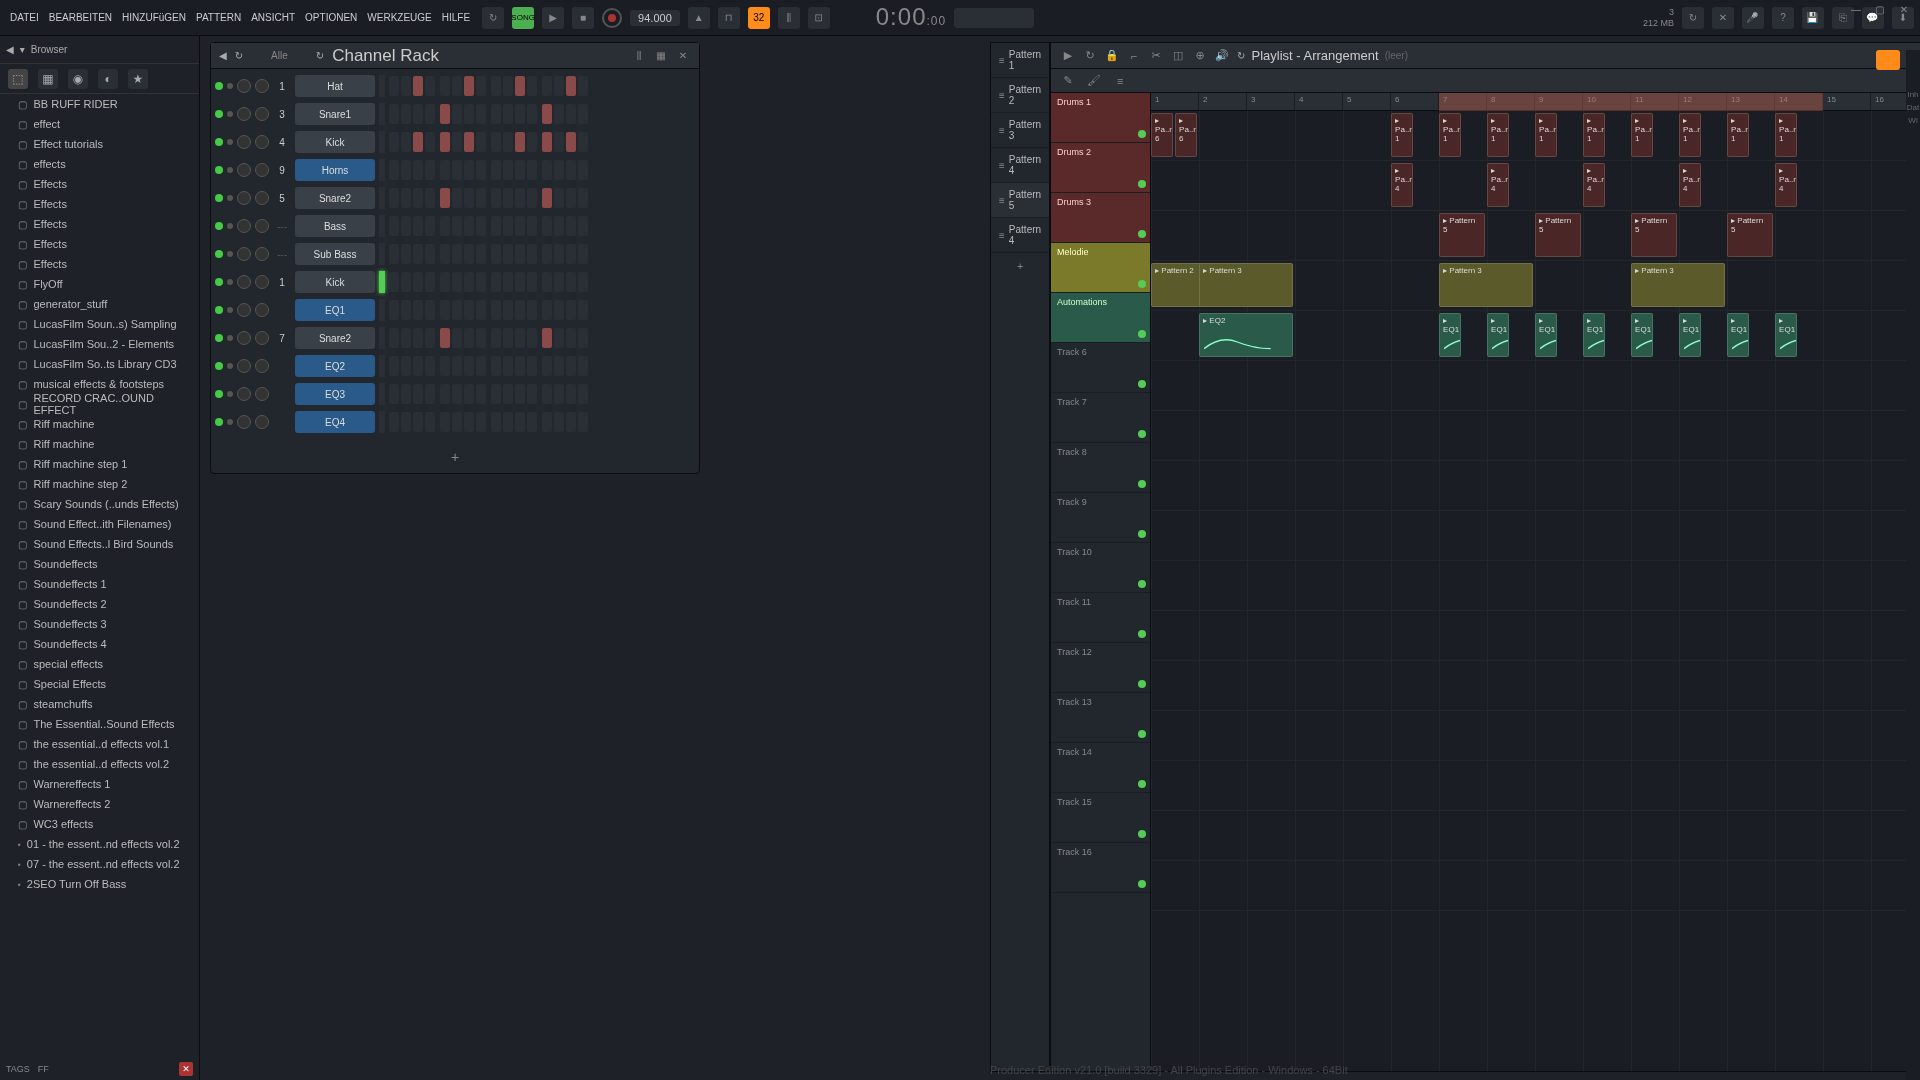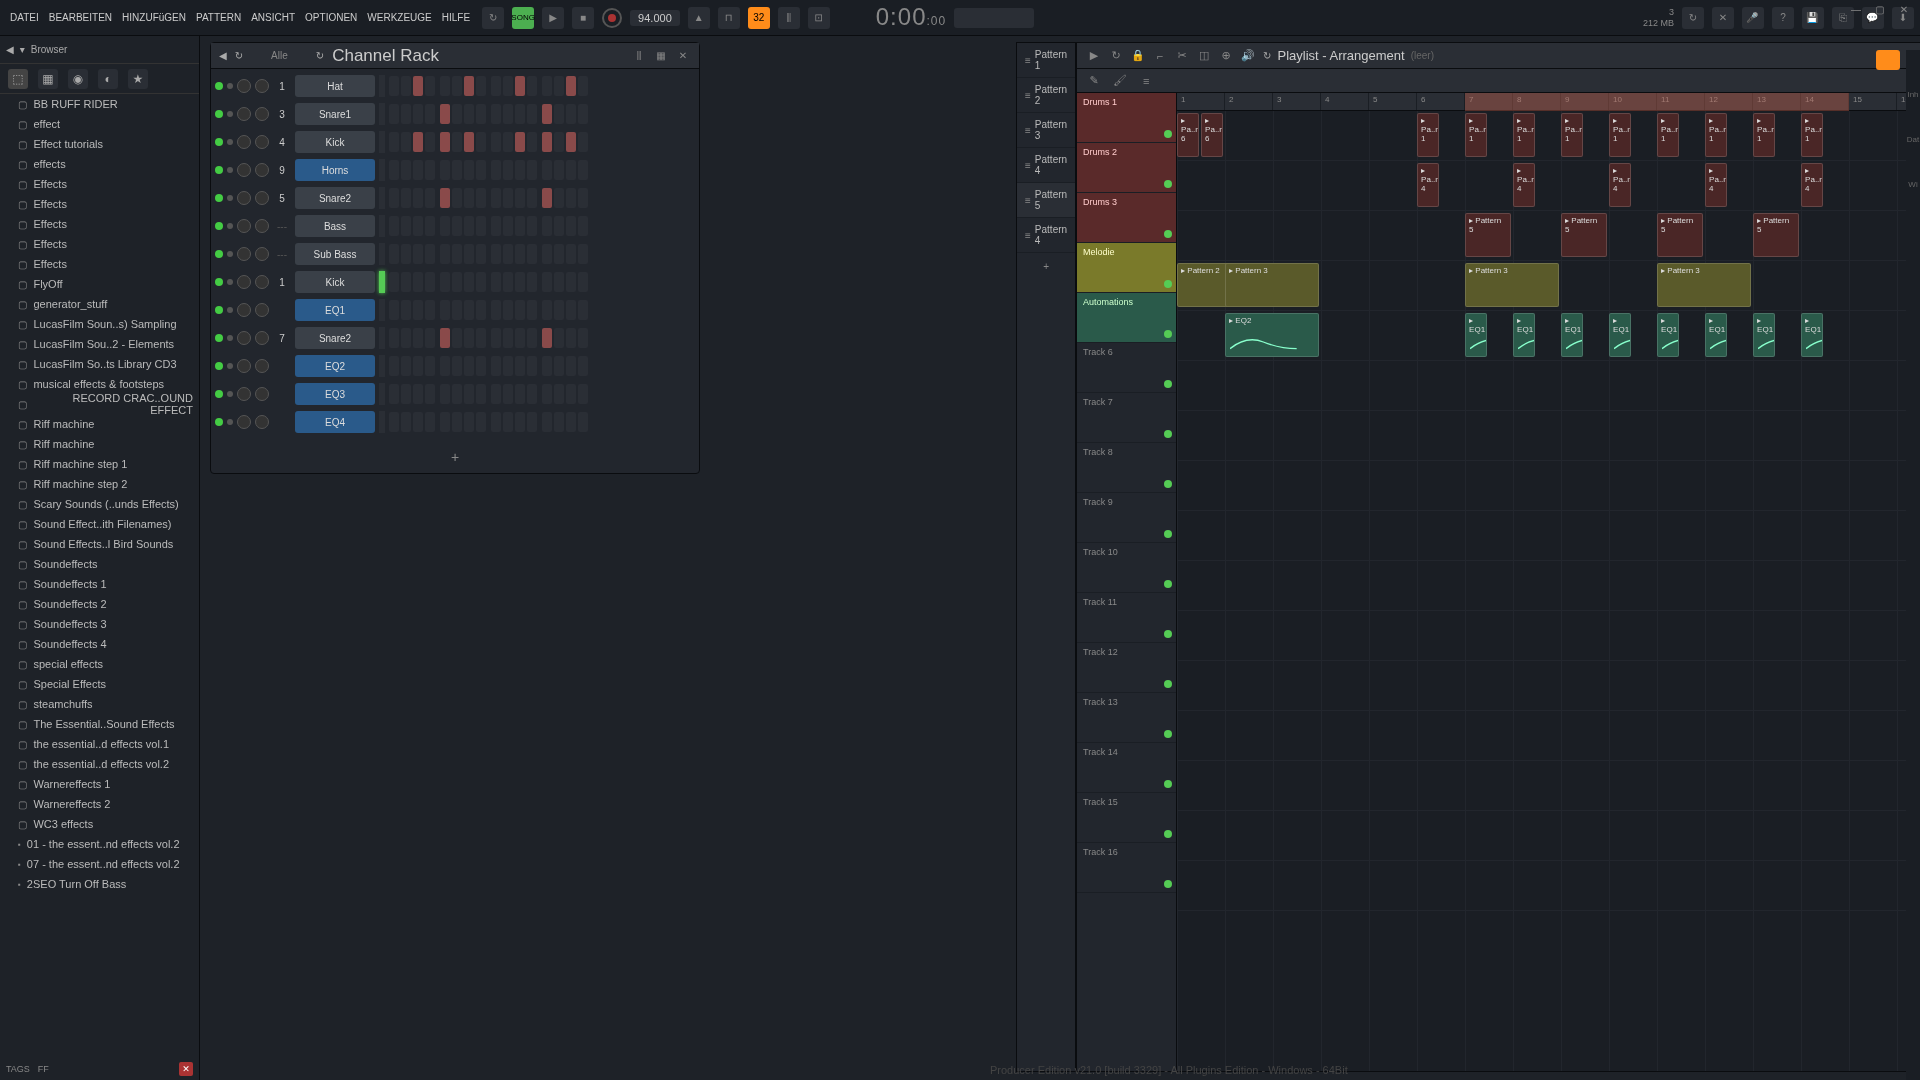--- a/index.html
+++ b/index.html
@@ -22,21 +22,21 @@
 
 
 .main { display: flex; height: calc(100% - 36px); }
 
 
 .browser { width: 200px; background: #1e2228; border-right: 1px solid #0a0c0f; display: flex; flex-direction: column; }
 .browser-head { height: 28px; display: flex; align-items: center; padding: 0 6px; gap: 6px; border-bottom: 1px solid #333; }
 .browser-tools { height: 30px; display: flex; align-items: center; gap: 10px; padding: 0 8px; border-bottom: 1px solid #333; }
 .br-icon { width: 20px; height: 20px; background: #2a2e35; border-radius: 3px; display: flex; align-items: center; justify-content: center; color: #aaa; font-size: 12px; }
 .br-icon.active { background: #444; }
-.browser-list { flex: 1; overflow-y: auto; text-align: right; }
+.browser-list { flex: 1; overflow-y: auto; }
 .br-item { display: flex; align-items: center; gap: 6px; padding: 2px 6px 2px 18px; font-size: 11px; color: #bbb; height: 20px; }
 .br-folder::before { content: '▢'; font-size: 10px; color: #888; }
 .br-file { padding-left: 18px; }
 .br-file::before { content: '▪'; font-size: 8px; color: #888; }
 .tags { padding: 4px 6px; font-size: 9px; color: #888; display: flex; align-items: center; gap: 8px; }
 .tag-close { background: #a33; color: #fff; width: 14px; height: 14px; display: flex; align-items: center; justify-content: center; border-radius: 2px; }
 
 
 .content { flex: 1; display: flex; flex-direction: column; position: relative; }
 .channel-rack { position: absolute; left: 10px; top: 6px; width: 490px; background: #22262d; border: 1px solid #0a0c0f; border-radius: 4px; }
@@ -57,21 +57,21 @@
 .cr-sel { width: 6px; height: 22px; background: #2a2e35; }
 .cr-sel.active { background: #5c5; box-shadow: 0 0 4px #5c5; }
 .cr-steps { display: flex; gap: 2px; }
 .cr-step { width: 10px; height: 20px; background: #2a2e35; border-radius: 2px; }
 .cr-step.on { background: #8a4a4a; }
 .cr-step.g4 { margin-right: 3px; }
 .cr-add { text-align: center; padding: 8px; color: #888; font-size: 14px; }
 
 
 .right-area { position: absolute; left: 790px; top: 6px; right: 8px; bottom: 8px; display: flex; }
-.pattern-picker { width: 140px; background: #22262d; border: 1px solid #0a0c0f; margin-left: 26px; }
+.pattern-picker { width: 140px; background: #22262d; border: 1px solid #0a0c0f; }
 .pp-item { padding: 6px 8px; font-size: 10px; color: #bbb; border-bottom: 1px solid #1a1e24; display: flex; align-items: center; gap: 4px; }
 .pp-item.active { background: #2a2e35; }
 .pp-item::before { content: '≡'; color: #888; }
 .pp-add { text-align: center; padding: 8px; color: #888; }
 
 .playlist { flex: 1; background: #22262d; border: 1px solid #0a0c0f; display: flex; flex-direction: column; }
 .pl-head { height: 26px; display: flex; align-items: center; padding: 0 8px; gap: 6px; background: #2a2e35; border-bottom: 1px solid #0a0c0f; }
 .pl-title { font-size: 13px; color: #ccc; }
 .pl-tools { display: flex; gap: 4px; }
 .pl-tool { width: 18px; height: 18px; color: #888; display: flex; align-items: center; justify-content: center; font-size: 11px; }
@@ -95,21 +95,21 @@
 .pl-clip.auto { background: #2a5a4a; }
 .pl-clip .wave { position: absolute; bottom: 4px; left: 4px; right: 4px; height: 20px; }
 .pl-gridlines { position: absolute; top: 18px; left: 0; right: 0; bottom: 0; }
 .pl-vline { position: absolute; top: 0; bottom: 0; width: 1px; background: #22262d; }
 
 .footer-text { position: absolute; left: 790px; bottom: 4px; font-size: 11px; color: #444; }
 
 .win-controls { position: absolute; top: 4px; right: 6px; display: flex; gap: 4px; }
 .win-btn { width: 20px; height: 16px; color: #888; text-align: center; }
 
-.side-strip { position: absolute; right: 0; top: 50px; width: 14px; bottom: 0; background: #1a1e24; display: flex; flex-direction: column; align-items: center; gap: 36px; padding-top: 40px; font-size: 8px; color: #666; }
+.side-strip { position: absolute; right: 0; top: 50px; width: 14px; bottom: 0; background: #1a1e24; display: flex; flex-direction: column; align-items: center; gap: 4px; padding-top: 40px; font-size: 8px; color: #666; }
 .hamb { position: absolute; right: 20px; top: 50px; width: 24px; height: 20px; background: #ff8c1a; border-radius: 3px; }
 </style>
 </head>
 <body>
 
 <div class="topbar">
   <div class="menu" id="menu">
       <span>DATEI</span>
       <span>BEARBEITEN</span>
       <span>HINZUFüGEN</span>

